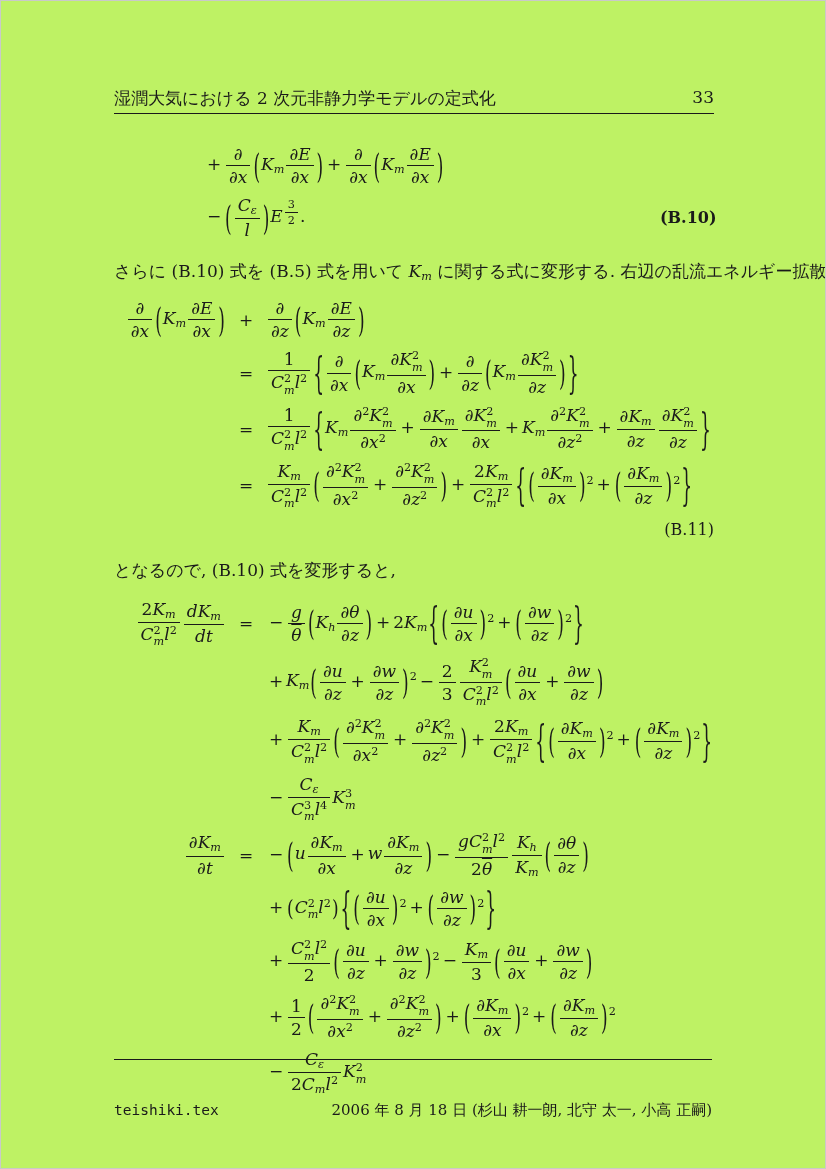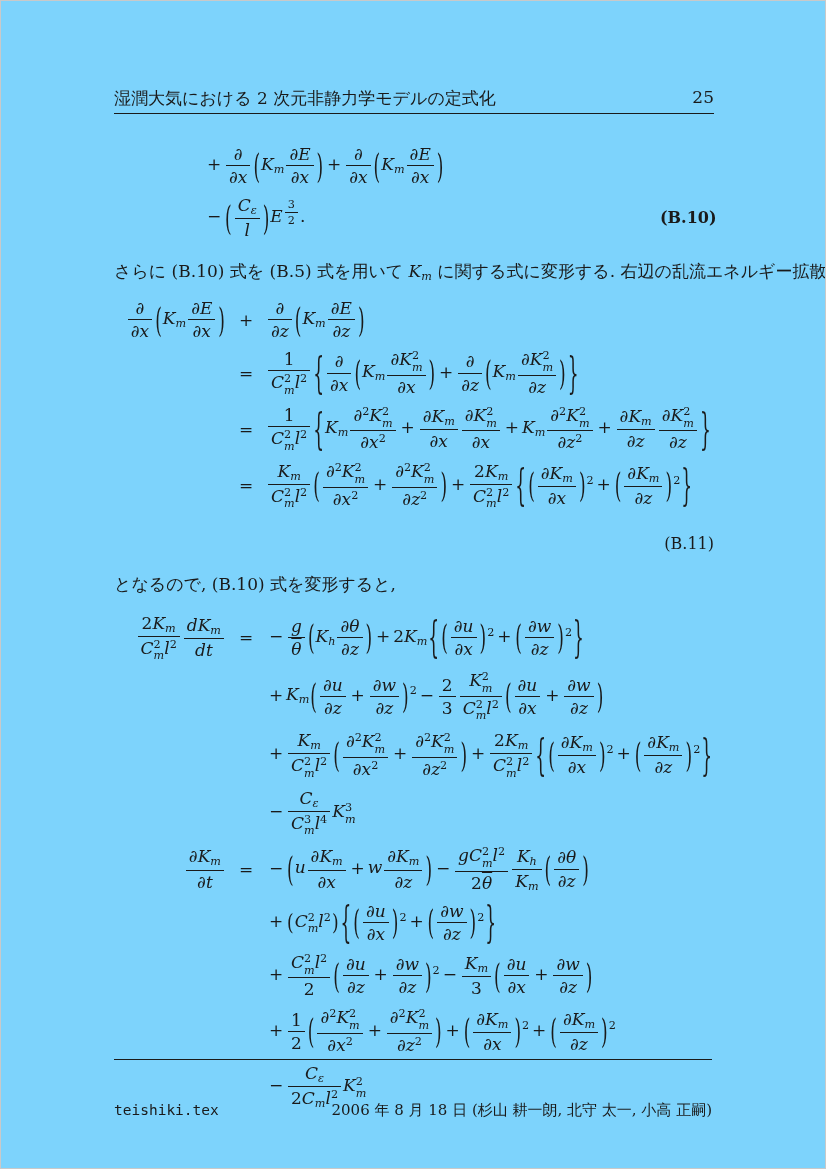--- a/index.html
+++ b/index.html
@@ -1,17 +1,17 @@
 <!DOCTYPE html>
 <html lang="ja"><head>
 <meta charset="utf-8">
 <style>
   html,body{margin:0;padding:0;background:#e8e8e8;}
   .page{
-    width:826px;height:1169px;margin:0 auto;background:#7dd3fc;
+    width:826px;height:1169px;margin:0 auto;background:#bef264;
     border:1px solid #c9c9c9;box-sizing:border-box;position:relative;
     font-family:"DejaVu Serif", serif;color:#1a1a1a;overflow:hidden;
   }
   .content{position:absolute;left:113px;width:600px;top:0;}
   
   .header{
     position:relative;height:21px;margin-top:86px;
     border-bottom:1.6px solid #1a1a1a;padding-bottom:5px;
     font-size:17px;white-space:nowrap;
   }
@@ -41,39 +41,39 @@
   .eq{display:flex;flex-direction:column;gap:8px;font-size:17px;}
   .eq0{margin-top:30px;}
   .eq1{margin-top:12px;}
   .eq2{margin-top:14px;}
   .eq-row{display:flex;align-items:center;min-height:34px;}
   .cell-lhs{width:112px;flex:none;display:flex;justify-content:flex-end;align-items:center;}
   .cell-op{width:40px;flex:none;display:flex;justify-content:center;align-items:center;}
   .cell-rhs{flex:1;display:flex;justify-content:flex-start;align-items:center;overflow:visible;}
   .cell-lab{width:54px;flex:none;text-align:right;font-size:16px;font-weight:bold;}
   .eq-plain .cell-rhs{padding-left:90px;}
-  .eq-tail{text-align:right;font-size:16px;margin-top:16px;}
+  .eq-tail{text-align:right;font-size:16px;margin-top:2px;}
   
   .footer{
     position:absolute;left:113px;right:113px;top:1058px;
     border-top:1.4px solid #1a1a1a;padding-top:6px;
     display:flex;justify-content:space-between;align-items:baseline;
   }
   .footer-file{font-family:"DejaVu Sans Mono", monospace;font-size:14.5px;margin-top:36px;}
   .footer-date{font-size:15px;}
 </style>
 </head>
 <body>
 
 <div class="page">
   <div class="content">
 
     <div class="header">
       <span class="ht ht-a">湿潤大気における 2 次元非静力学モデルの定式化</span>
-      <span class="page-num">25</span>
+      <span class="page-num">33</span>
     </div>
 
     <div class="eq eq0 eq-plain">
         <div class="eq-row">
           <div class="cell-rhs">
             <span class="m"><span class="mo">+</span><span class="fr"><span class="nu"><span class="it">∂</span></span><span class="de"><span class="it">∂x</span></span></span><span class="dl s2">(</span><span class="it">K</span><span class="sb"><span class="it">m</span></span><span class="fr"><span class="nu"><span class="it">∂E</span></span><span class="de"><span class="it">∂x</span></span></span><span class="dl s2">)</span><span class="mo">+</span><span class="fr"><span class="nu"><span class="it">∂</span></span><span class="de"><span class="it">∂x</span></span></span><span class="dl s2">(</span><span class="it">K</span><span class="sb"><span class="it">m</span></span><span class="fr"><span class="nu"><span class="it">∂E</span></span><span class="de"><span class="it">∂x</span></span></span><span class="dl s2">)</span></span>
           </div>
           <div class="cell-lab"></div>
         </div>
         <div class="eq-row">

